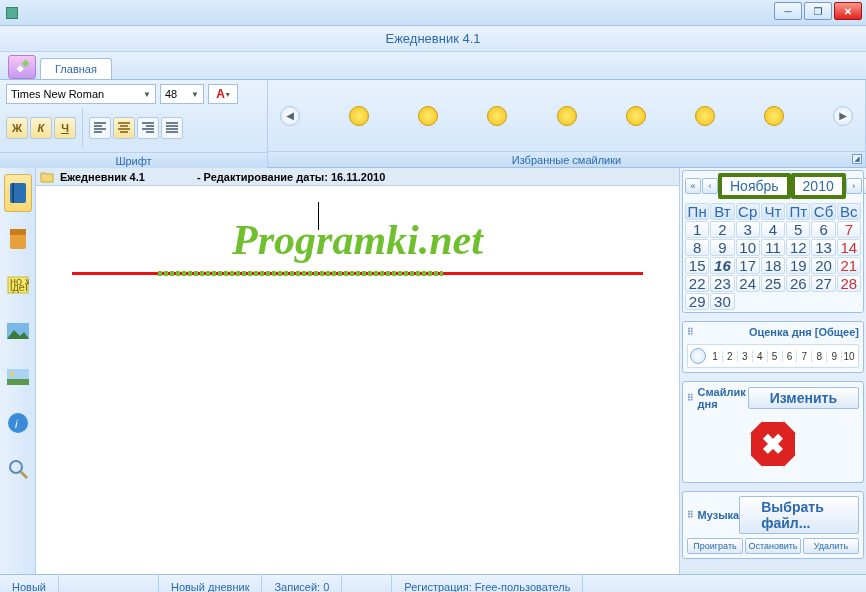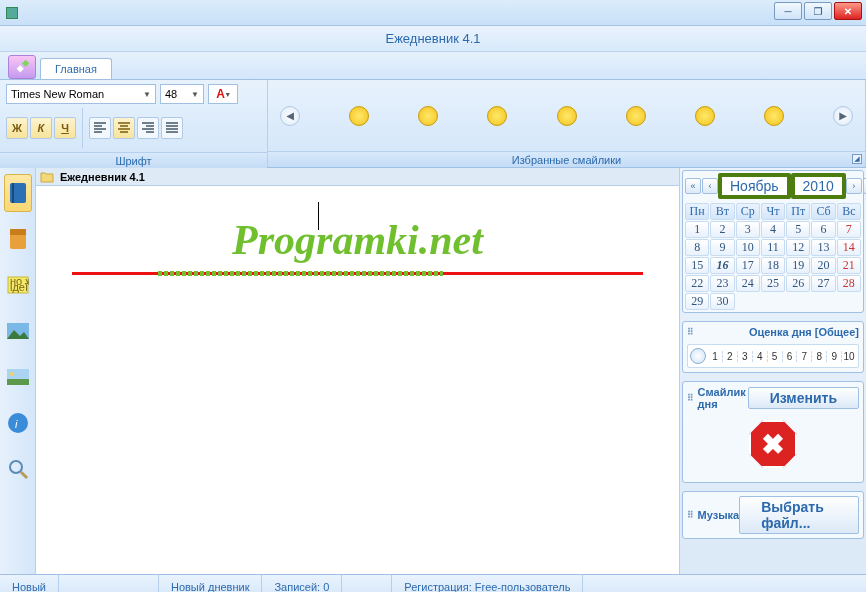--- a/index.html
+++ b/index.html
@@ -65,21 +65,21 @@
 
 .rightpanel { width:186px; background: linear-gradient(#eaf3fd,#dce9f7); display:flex; flex-direction:column; }
 
 
 .cal { border:1px solid #9fbfe3; margin:2px; border-radius:3px; background:#f4f9fe; }
 .cal-head { display:flex; align-items:center; justify-content:space-between; padding:2px; }
 .cal-navset { display:flex; gap:1px; }
 .calnav { width:16px; height:16px; border:1px solid #9fbfe3; background:linear-gradient(#fff,#dce9f7); border-radius:2px; font-size:9px; display:flex; align-items:center; justify-content:center; color:#2d6aad; cursor:pointer; }
 .cal-month { padding:1px 8px; border:4px solid #4d7c0f; border-radius:2px; background:#fff; color:#2d6aad; font-size:14px; }
 .cal-grid { display:grid; grid-template-columns: repeat(7, 1fr); gap:1px; padding:2px; }
-.cal-dh, .cal-cell { height:17px; display:flex; align-items:center; justify-content:center; border:1px solid #c7dbf1; background:linear-gradient(#fff,#e8f1fc); border-radius:2px; font-size:12px; color:#31557f; cursor:pointer;font-family:Liberation Serif, serif; }
+.cal-dh, .cal-cell { height:17px; display:flex; align-items:center; justify-content:center; border:1px solid #c7dbf1; background:linear-gradient(#fff,#e8f1fc); border-radius:2px; font-size:15px; color:#31557f; cursor:pointer; }
 .cal-dh { background:linear-gradient(#eaf3fd,#d4e6fa); color:#2d6aad; font-weight:normal; cursor:default; }
 .cal-cell.wd { color:#c33; }
 .cal-cell.today { font-weight:bold; font-style:italic; }
 .cal-cell.empty { background:transparent; border-color:transparent; cursor:default; }
 
 .panel-section { border:1px solid #9fbfe3; margin:6px 2px 2px 2px; border-radius:3px; background:#f4f9fe; padding:4px; }
 .panel-head { color:#2d6aad; font-weight:bold; font-size:11px; display:flex; align-items:center; justify-content:space-between; }
 .panel-head::before { content:"⠿"; color:#7a9bc1; margin-right:4px; font-size:9px; }
 .smallbtn { padding:2px 21px; border:1px solid #9fbfe3; background:linear-gradient(#fff,#dce9f7); border-radius:2px; color:#2d6aad; cursor:pointer; font-size:14px; }
 
@@ -245,20 +245,21 @@
     </div>
   </div>
 
   <div class="editor-area">
     <div class="editor-header">
       <svg class="icon" viewBox="0 0 14 14">
           <path d="M1 3h4l1 1h7v8H1z" fill="#f3d779" stroke="#c9a83a"></path>
         </svg>
       <b>Ежедневник 4.1</b>
       <span style="width:40px;"></span>
+      <b>- Редактирование даты: 16.11.2010</b>
     </div>
     <div class="editor-canvas">
       <div class="editor-cursor"></div>
       <div class="watermark">Programki.net</div>
       <div class="redline"></div>
     </div>
   </div>
 
   <div class="rightpanel">
 
@@ -350,20 +351,25 @@
       <div class="day-smiley-box">
         <div class="stop-icon">✖</div>
       </div>
     </div>
 
     <div class="panel-section">
       <div class="panel-head">
         <span>Музыка</span>
         <span class="smallbtn">Выбрать файл...</span>
       </div>
+      <div class="music-btns">
+        <span class="smallbtn">Проиграть</span>
+        <span class="smallbtn">Остановить</span>
+        <span class="smallbtn">Удалить</span>
+      </div>
     </div>
 
   </div>
 </div>
 
 <div class="statusbar">
   <div class="cell">Новый</div>
   <div class="cell" style="width:100px;"></div>
   <div class="cell">Новый дневник</div>
   <div class="cell">Записей: 0</div>

